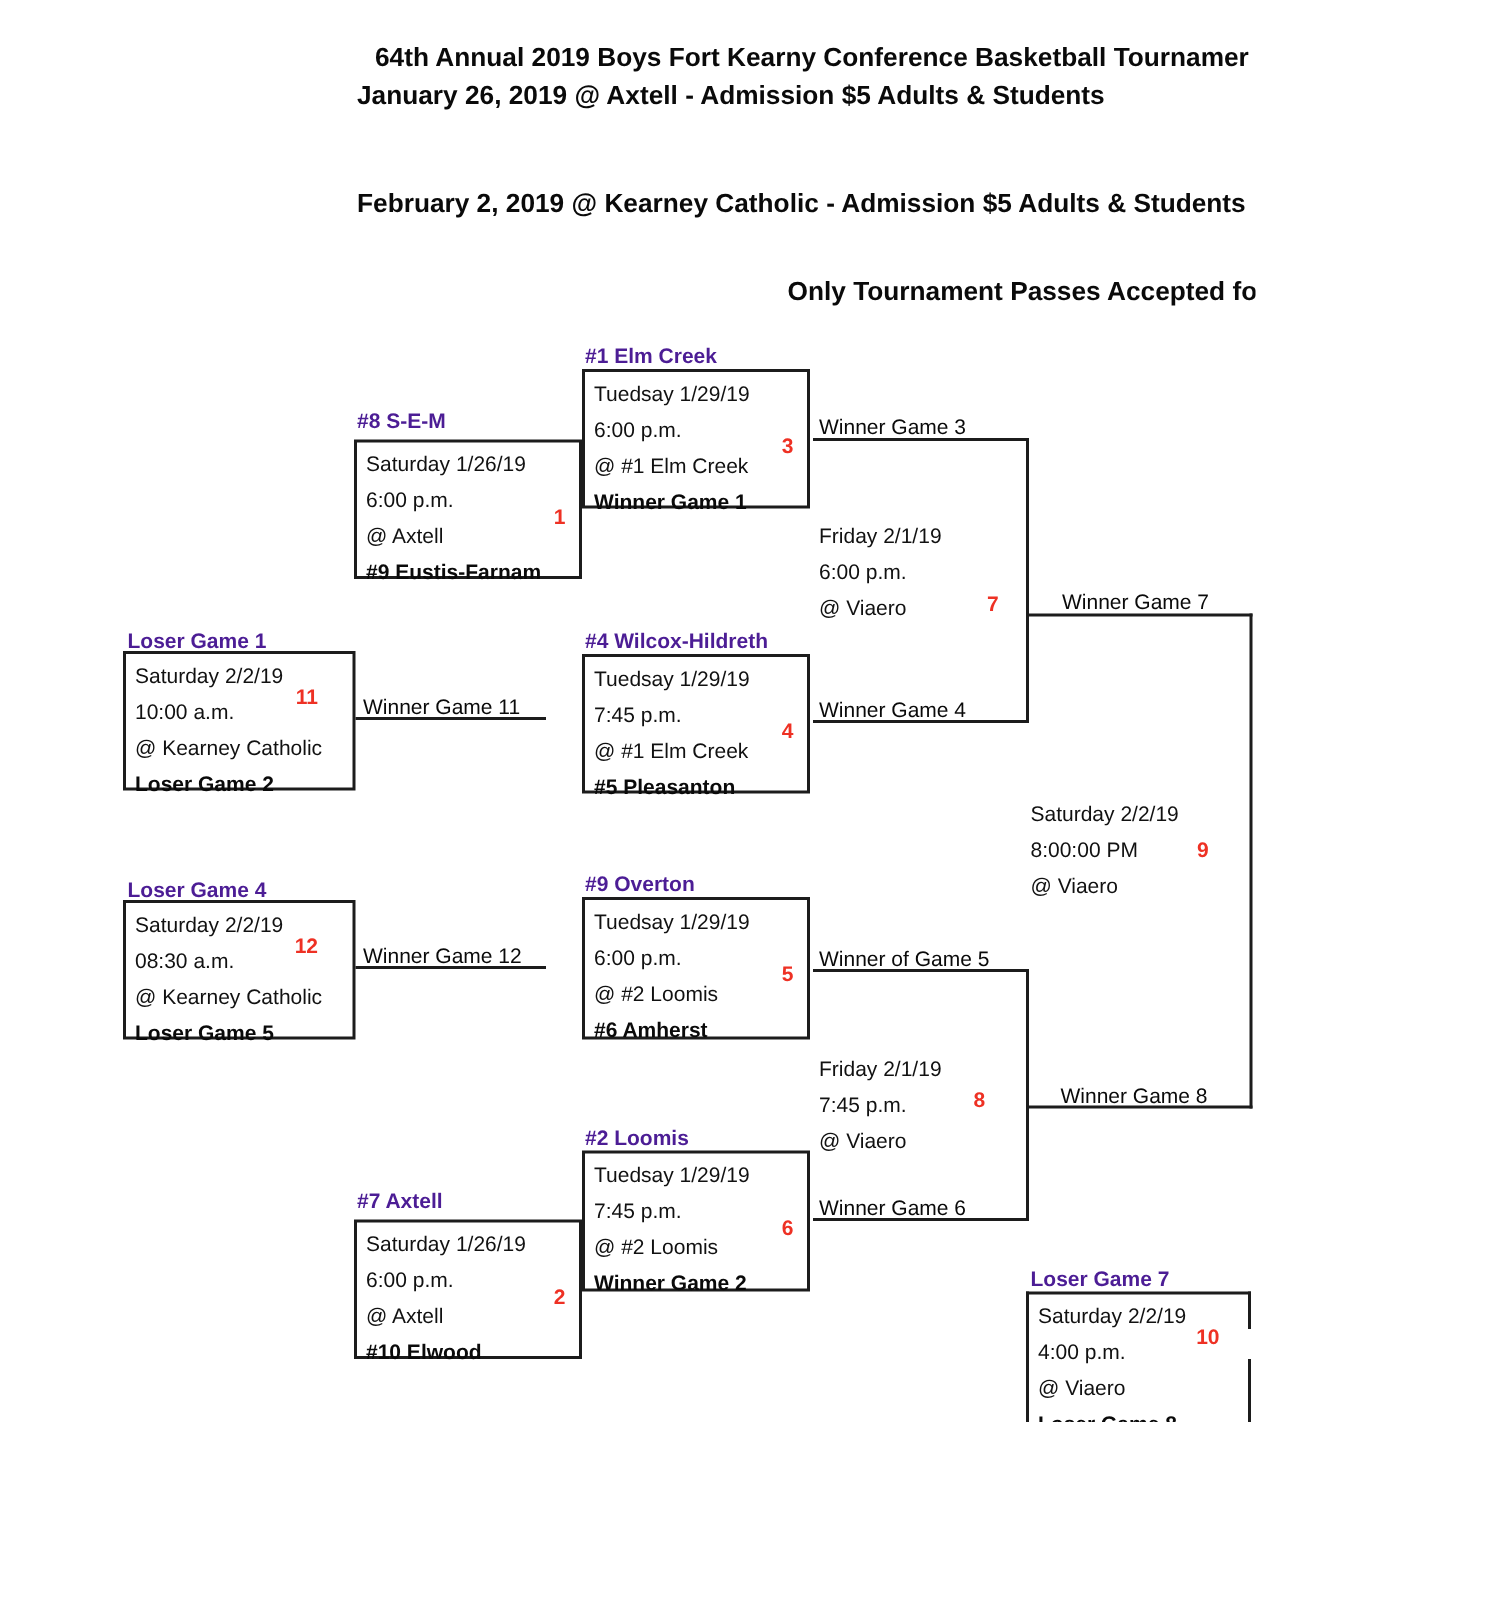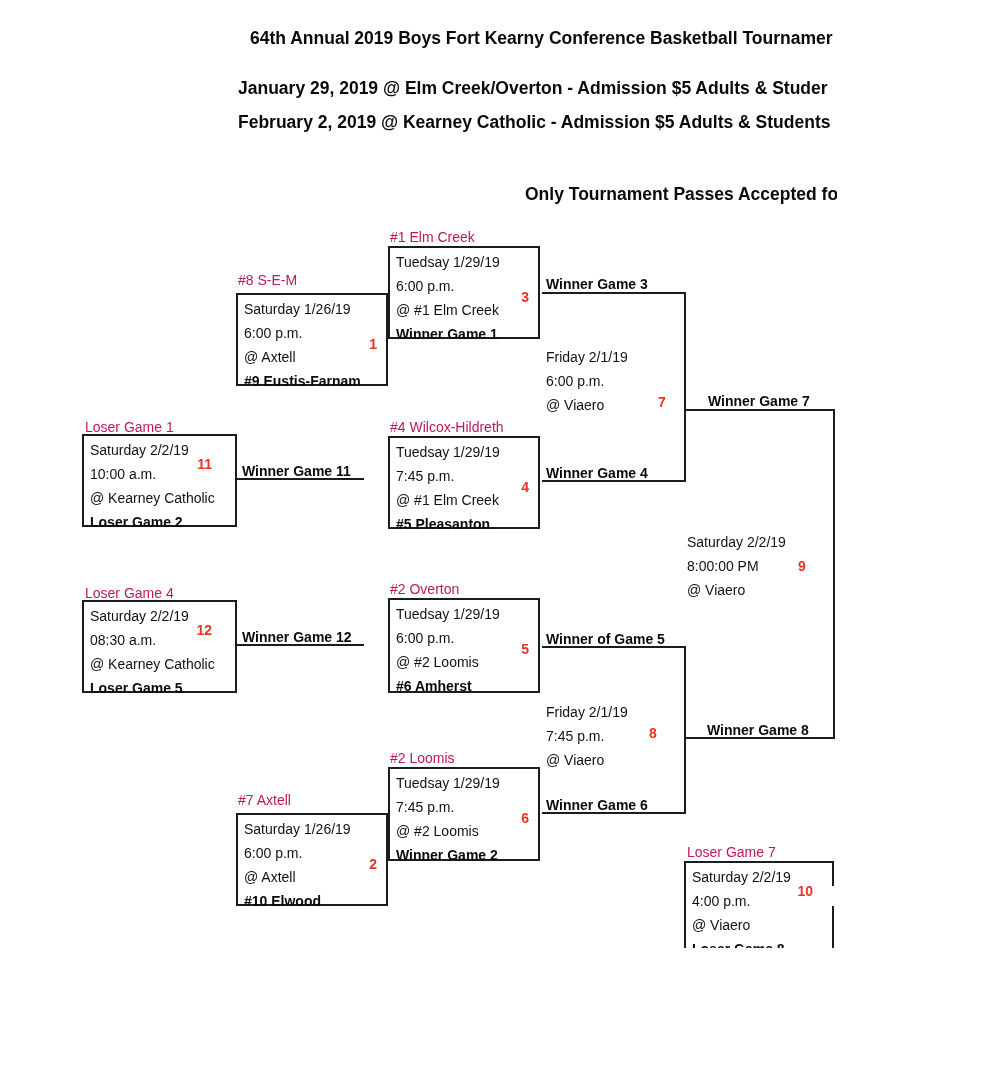--- a/index.html
+++ b/index.html
@@ -2,43 +2,43 @@
 <html><head>
 <meta charset="utf-8">
 <style>
   html,body{margin:0;padding:0;background:#fff;}
   #stage{
     position:relative;width:1007px;height:1080px;background:#ffffff;
     font-family:"Liberation Sans",sans-serif;color:#000;overflow:hidden;
   }
   #clip{position:absolute;left:0;top:0;width:837px;height:948px;overflow:hidden;}
   .h{position:absolute;font-weight:bold;font-size:17.5px;line-height:21px;white-space:nowrap;color:#0a0a0a;}
-  .lbl{position:absolute;font-weight:normal;font-size:14px;line-height:18px;white-space:nowrap;color:#be185d;}
-  .wlbl{position:absolute;font-weight:bold;font-size:14px;line-height:18px;white-space:nowrap;color:#0a0a0a;}
+  .lbl{position:absolute;font-weight:bold;font-size:14px;line-height:18px;white-space:nowrap;color:#4c1d95;}
+  .wlbl{position:absolute;font-weight:normal;font-size:14px;line-height:18px;white-space:nowrap;color:#0a0a0a;}
   .box{position:absolute;box-sizing:border-box;border:2px solid #1c1c1c;background:#fff;}
   .box-open-right{position:absolute;box-sizing:border-box;border:2px solid #1c1c1c;border-right:none;background:#fff;}
   .row{position:absolute;left:6px;font-size:14px;line-height:19px;white-space:nowrap;color:#111;}
   .r1{top:5px}.r2{top:29px}.r3{top:53px}.r4{top:77px;font-weight:bold;color:#0a0a0a;}
   .gnum{position:absolute;font-size:14px;font-weight:bold;color:#ee3124;line-height:16px;}
   .num-mid{right:9px;top:41px;}
   .num-row{top:20px;text-align:center;}
   .hline{position:absolute;height:2px;background:#1c1c1c;}
   .vline{position:absolute;width:2px;background:#1c1c1c;}
   .srow{position:absolute;font-size:14px;line-height:19px;white-space:nowrap;color:#111;}
   .snum{position:absolute;font-size:14px;font-weight:bold;color:#ee3124;line-height:16px;}
 </style>
 </head>
 <body>
 
 <div id="stage">
 <div id="clip">
 
   <div class="h" style="left:250px;top:28px">64th Annual 2019 Boys Fort Kearny Conference Basketball Tournamer</div>
-  <div class="h" style="left:238px;top:78px">January 29, 2019 @ Elm Creek/Overton - Admission $5 Adults &amp; Studer</div>
-  <div class="h" style="left:238px;top:112px">February 2, 2019 @ Kearney Catholic - Admission $5 Adults &amp; Students</div>
+  <div class="h" style="left:238px;top:53px">January 26, 2019 @ Axtell - Admission $5 Adults &amp; Students</div>
+  <div class="h" style="left:238px;top:125px">February 2, 2019 @ Kearney Catholic - Admission $5 Adults &amp; Students</div>
   <div class="h" style="left:525px;top:184px">Only Tournament Passes Accepted for A</div>
 
   <div class="lbl" style="left:238px;top:271px">#8 S-E-M</div>
   <div class="box" style="left:236px;top:293px;width:152px;height:93px">
     <div class="row r1">Saturday 1/26/19</div>
     <div class="row r2">6:00 p.m.</div>
     <div class="row r3">@ Axtell</div>
     <div class="row r4">#9 Eustis-Farnam</div>
     <div class="gnum num-mid">1</div>
   </div>
@@ -54,21 +54,21 @@
 
   <div class="lbl" style="left:390px;top:418px">#4 Wilcox-Hildreth</div>
   <div class="box" style="left:388px;top:436px;width:152px;height:93px">
     <div class="row r1">Tuedsay 1/29/19</div>
     <div class="row r2">7:45 p.m.</div>
     <div class="row r3">@ #1 Elm Creek</div>
     <div class="row r4">#5 Pleasanton</div>
     <div class="gnum num-mid">4</div>
   </div>
 
-  <div class="lbl" style="left:390px;top:580px">#2 Overton</div>
+  <div class="lbl" style="left:390px;top:580px">#9 Overton</div>
   <div class="box" style="left:388px;top:598px;width:152px;height:95px">
     <div class="row r1">Tuedsay 1/29/19</div>
     <div class="row r2">6:00 p.m.</div>
     <div class="row r3">@ #2 Loomis</div>
     <div class="row r4">#6 Amherst</div>
     <div class="gnum num-mid">5</div>
   </div>
 
   <div class="lbl" style="left:390px;top:749px">#2 Loomis</div>
   <div class="box" style="left:388px;top:767px;width:152px;height:94px">

